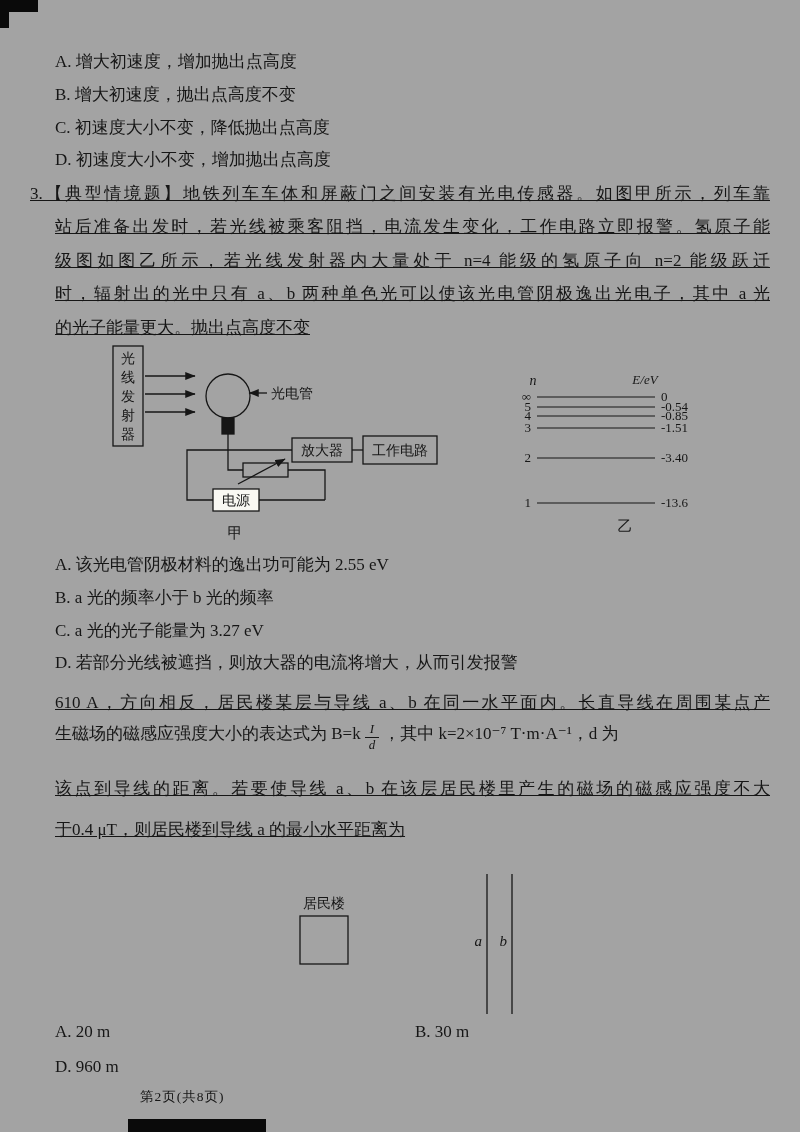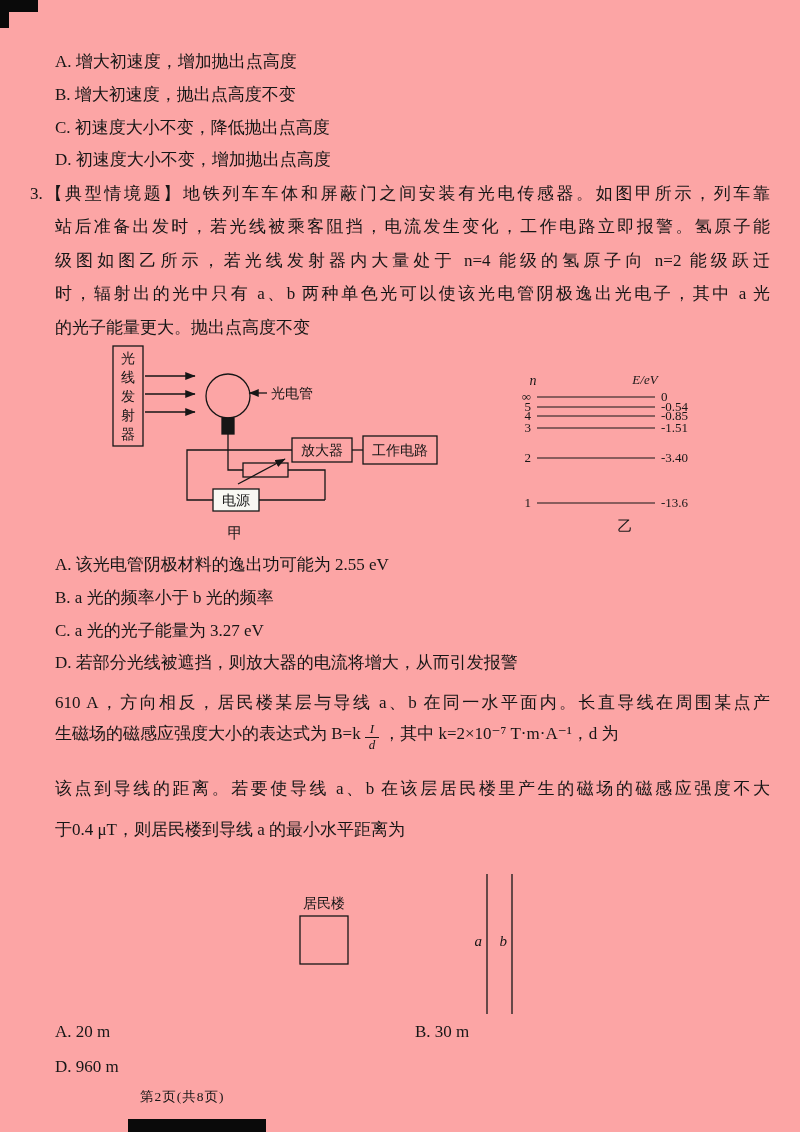--- a/index.html
+++ b/index.html
@@ -1,29 +1,29 @@
 <!DOCTYPE html>
 <html><head>
 <meta charset="utf-8">
 <style>
   * { margin:0; padding:0; box-sizing:border-box; }
   html,body { background:#dcdcda; }
   .page {
     position:relative; width:800px; height:1132px; margin:0 auto;
-    background:#fca5a5; color:#161616; overflow:hidden;
+    background:#a3a3a3; color:#161616; overflow:hidden;
     font-family:"Liberation Serif","DejaVu Serif",serif;
   }
   .abs { position:absolute; }
   .artifact { position:absolute; background:#0a0a0a; }
 
   .opt-line { font-size:17px; line-height:32.8px; white-space:nowrap; }
 
   .para { width:740px; padding-left:25px; }
   .para .pline {
-    font-size:17px; text-align:justify; text-align-last:justify;
+    font-size:17px; text-align:justify; text-align-last:justify;text-decoration:underline;
   }
   .para .hang { text-indent:-25px; }
   .para .lastline { text-align-last:left; }
   .lh33 { line-height:33.4px; }
   .lh38 { line-height:38px; }
   .lh41 { line-height:41px; }
 
   .formula-row { display:flex; align-items:flex-start; height:46px; font-size:17px; white-space:nowrap; }
   .frac { display:inline-flex; flex-direction:column; align-items:center;
           font-size:13px; line-height:1.15; margin:0 4px; font-style:italic; }

